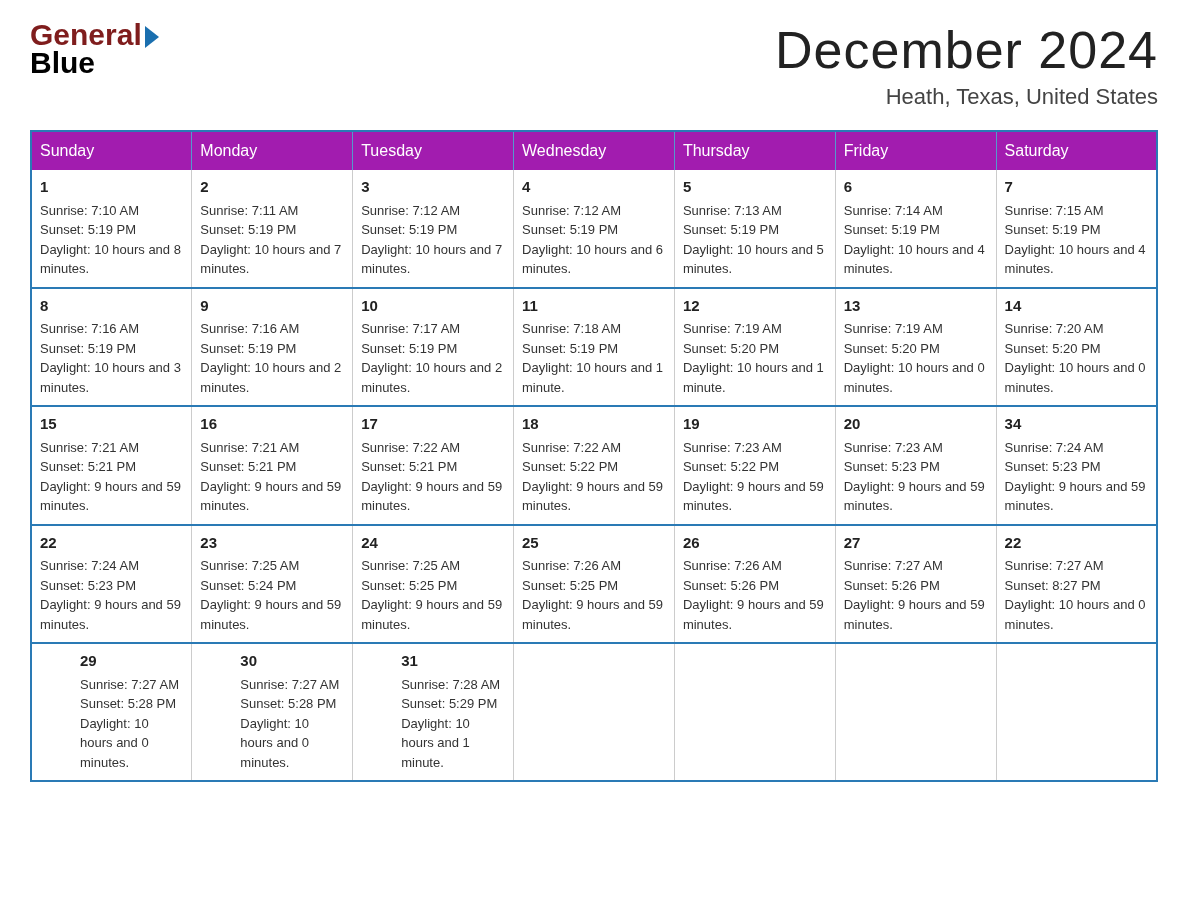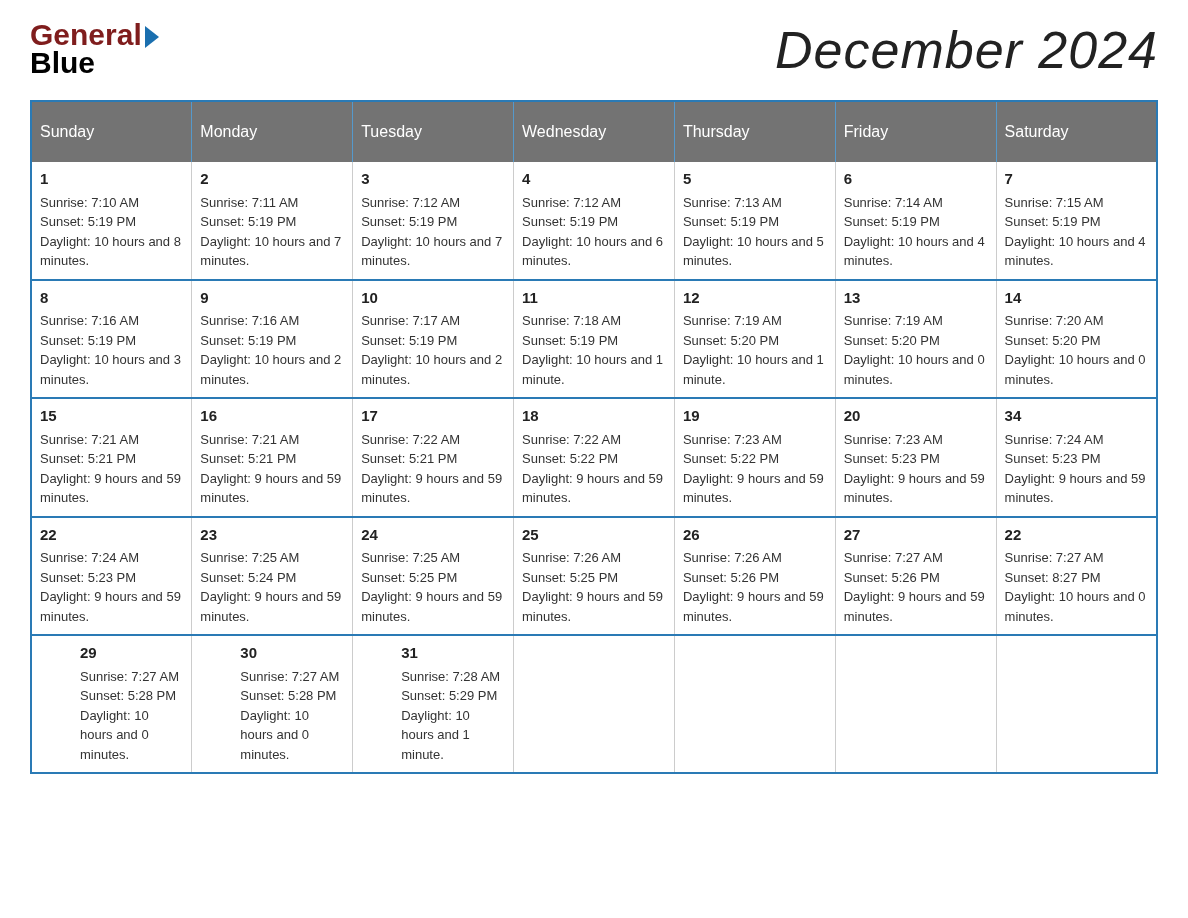--- a/index.html
+++ b/index.html
@@ -16,42 +16,41 @@
       align-items: flex-start;
       margin-bottom: 20px;
     }
     .logo {
       display: flex;
       flex-direction: column;
       align-items: flex-start;
     }
     .title-section {
       text-align: right;
-      font-style: italic;
     }
     .month-title {
       font-size: 52px;
       font-weight: normal;
       color: #222;
       letter-spacing: 1px;
     }
     .location {
       font-size: 22px;
       color: #444;
       margin-top: 4px;
     }
     .calendar {
       width: 100%;
       border-collapse: collapse;
       border: 2px solid #2a7ab5;
     }
     .calendar th {
-      background-color: #737373;
+      background-color: #a21caf;
       color: #fff;
-      padding: 21px 8px;
+      padding: 10px 8px;
       text-align: left;
       font-size: 16px;
       font-weight: normal;
       border-right: 1px solid #5599cc;
     }
     .calendar th:last-child {
       border-right: none;
     }
     .calendar td {
       vertical-align: top;
@@ -98,20 +97,21 @@
 
 <div class="header">
   <div class="logo">
     <div class="logo-name">
       General<span style="display:inline-block;width:0;height:0;border-top:11px solid transparent;border-bottom:11px solid transparent;border-left:14px solid #1a6faf;margin:0 3px;vertical-align:middle;"></span>
     </div>
     <div class="logo-line2">Blue</div>
   </div>
   <div class="title-section">
     <div class="month-title">December 2024</div>
+    <div class="location">Heath, Texas, United States</div>
   </div>
 </div>
 
 <table class="calendar">
   <thead>
     <tr>
       <th>Sunday</th>
       <th>Monday</th>
       <th>Tuesday</th>
       <th>Wednesday</th>

